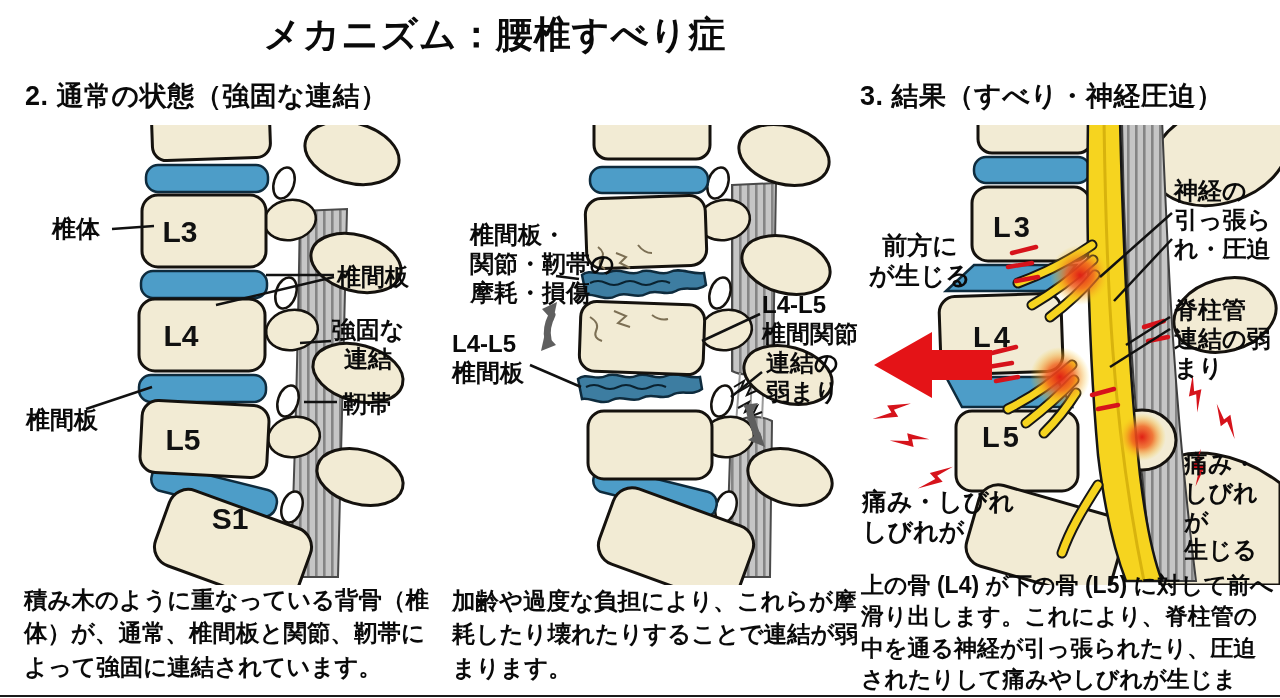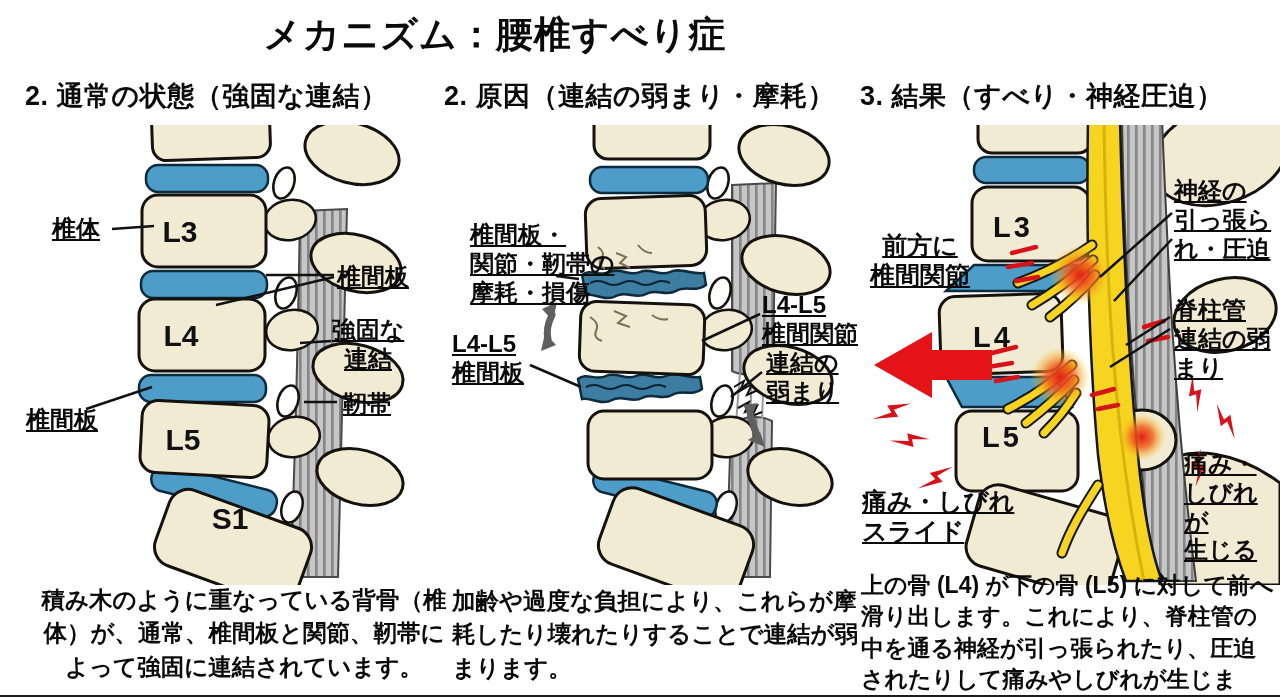--- a/index.html
+++ b/index.html
@@ -1,21 +1,21 @@
 <!DOCTYPE html>
 <html><head>
 <meta charset="utf-8">
 <style>
   html,body{margin:0;padding:0;background:#ffffff;}
   .page{position:relative;width:1280px;height:698px;background:#ffffff;overflow:hidden;
         font-family:"Liberation Sans","DejaVu Sans",sans-serif;color:#0a0a0a;}
   .title{position:absolute;left:0;top:10px;width:990px;text-align:center;
          font-size:37px;font-weight:bold;letter-spacing:1px;}
   .heading{position:absolute;font-size:27px;font-weight:bold;letter-spacing:0.5px;white-space:nowrap;}
-  .lbl{position:absolute;font-size:24px;font-weight:bold;line-height:1.2;white-space:pre-line;text-decoration:underline;}
+  .lbl{position:absolute;font-size:24px;font-weight:bold;line-height:1.2;white-space:pre-line;}
   .lbl.center{text-align:center;}
   .lbl.big{font-size:25px;}
   .caption{position:absolute;font-size:23.5px;font-weight:bold;line-height:1.42;}
   .illus{position:absolute;}
   svg text{font-family:"Liberation Sans","DejaVu Sans",sans-serif;font-weight:bold;fill:#111;}
   .vtext{font-size:30px;}
   .vtext3{font-size:29px;letter-spacing:3px;}
   .leader{stroke:#111;stroke-width:2.5;}
   .bottom-line{position:absolute;left:0;top:695px;width:1280px;height:2px;background:#1a1a1a;}
 </style>
@@ -85,23 +85,22 @@
       <line x1="304" y1="277" x2="337" y2="277"></line>
     </g>
   </svg>
 
   <div class="lbl" style="left:52px;top:215px;">椎体</div>
   <div class="lbl" style="left:26px;top:406px;">椎間板</div>
   <div class="lbl" style="left:337px;top:263px;">椎間板</div>
   <div class="lbl center" style="left:325px;top:316px;width:86px;">強固な
 連結</div>
   <div class="lbl" style="left:343px;top:390px;">靭帯</div>
-  <div class="caption" style="left:36px;top:584px;width:416px;text-align:center;">積み木のように重なっている背骨（椎体）が、通常、椎間板と関節、靭帯によって強固に連結されています。</div>
-
-  <div class="heading" style="left:444px;top:78px;">2. 原因（連結の弱まり・摩耗）</div>
+  <div class="caption" style="left:24px;top:584px;width:416px;">積み木のように重なっている背骨（椎体）が、通常、椎間板と関節、靭帯によって強固に連結されています。</div>
+
 
   <svg class="illus" style="left:440px;top:125px;" width="420" height="460" viewBox="0 0 420 460">
     <defs>
       <pattern id="lig2" width="8" height="12" patternUnits="userSpaceOnUse">
         <rect width="8" height="12" fill="#c6c6c6"></rect>
         <rect x="3" width="2.6" height="12" fill="#858585"></rect>
       </pattern>
     </defs>
 
     <path d="M292,60 L336,58 L333,240 C320,250 304,252 292,246 Z" fill="url(#lig2)" stroke="#4a4a4a" stroke-width="2"></path>
@@ -286,27 +285,27 @@
 
     <g class="leader">
       <line x1="312" y1="88" x2="240" y2="152"></line>
       <line x1="312" y1="114" x2="254" y2="176"></line>
       <line x1="310" y1="192" x2="266" y2="220"></line>
       <line x1="310" y1="204" x2="250" y2="242"></line>
     </g>
   </svg>
 
   <div class="lbl big center" style="left:858px;top:230px;width:124px;">前方に
-椎間関節</div>
+が生じる</div>
   <div class="lbl" style="left:1174px;top:177px;">神経の
 引っ張ら
 れ・圧迫</div>
   <div class="lbl" style="left:1174px;top:296px;">脊柱管
 連結の弱まり</div>
   <div class="lbl big" style="left:862px;top:486px;">痛み・しびれ
-スライド</div>
+しびれが</div>
   <div class="lbl" style="left:1184px;top:450px;">痛み・
 しびれが
 生じる</div>
   <div class="caption" style="left:861px;top:570px;width:418px;font-size:23px;line-height:1.36;">上の骨 (L4) が下の骨 (L5) に対して前へ滑り出します。これにより、脊柱管の中を通る神経が引っ張られたり、圧迫されたりして痛みやしびれが生じます。</div>
 
   <div class="bottom-line"></div>
 </div>
 
 </body></html>

